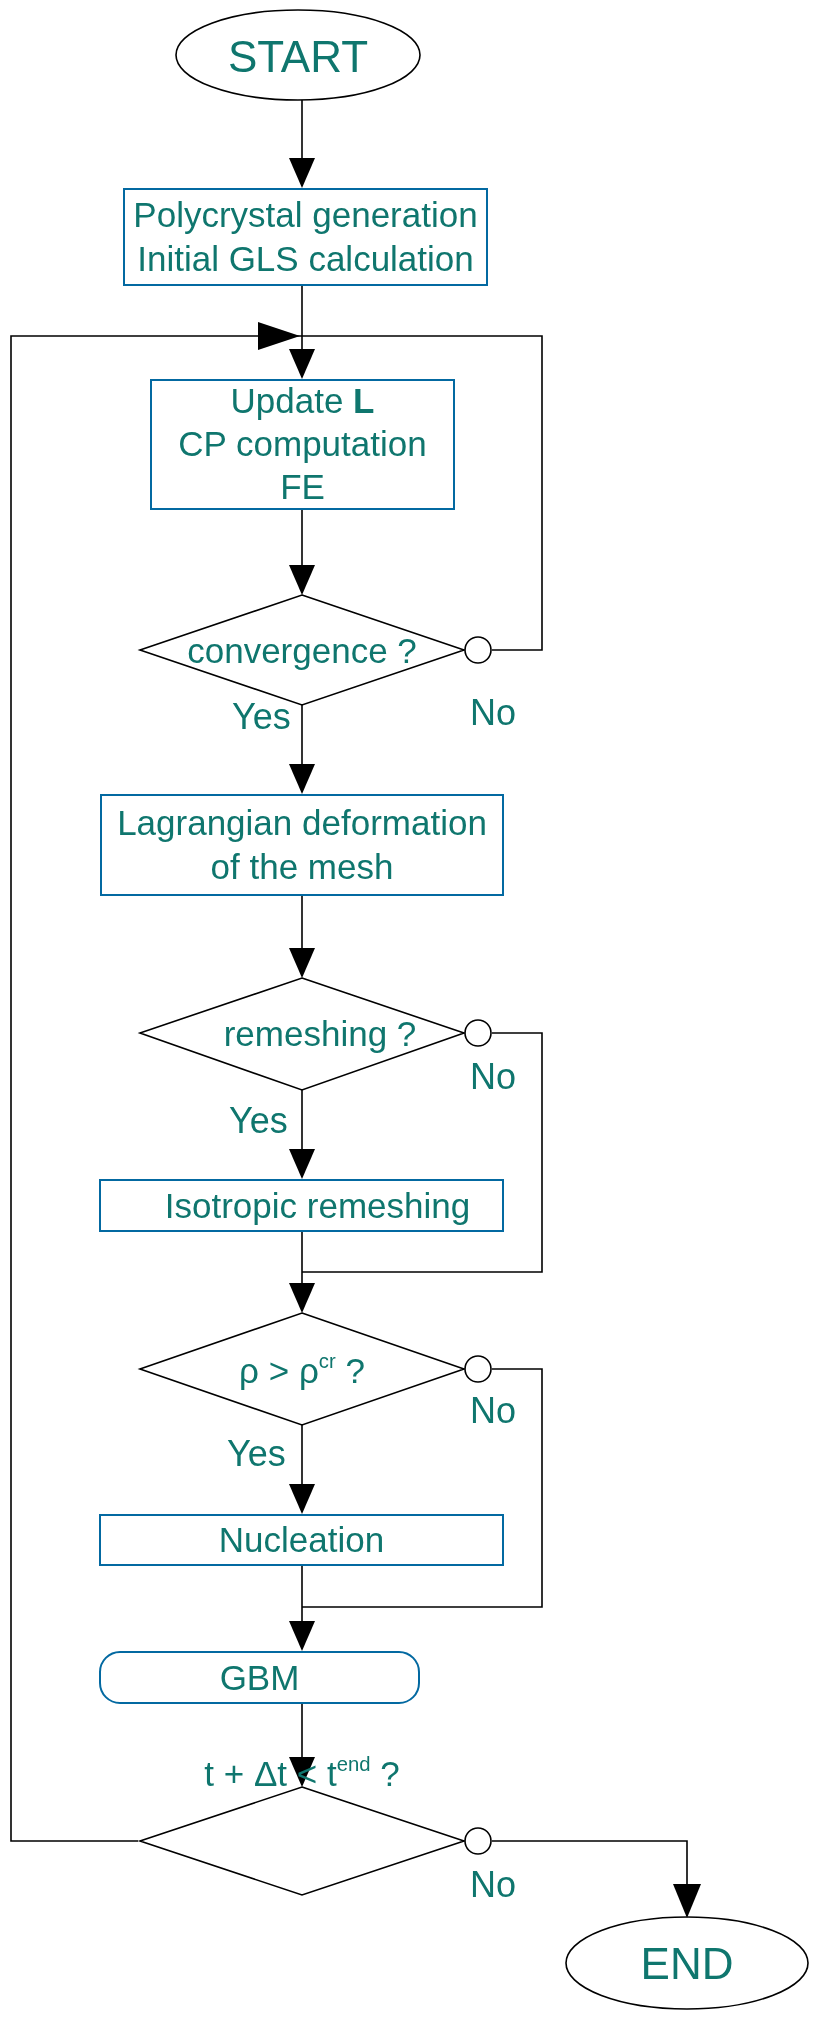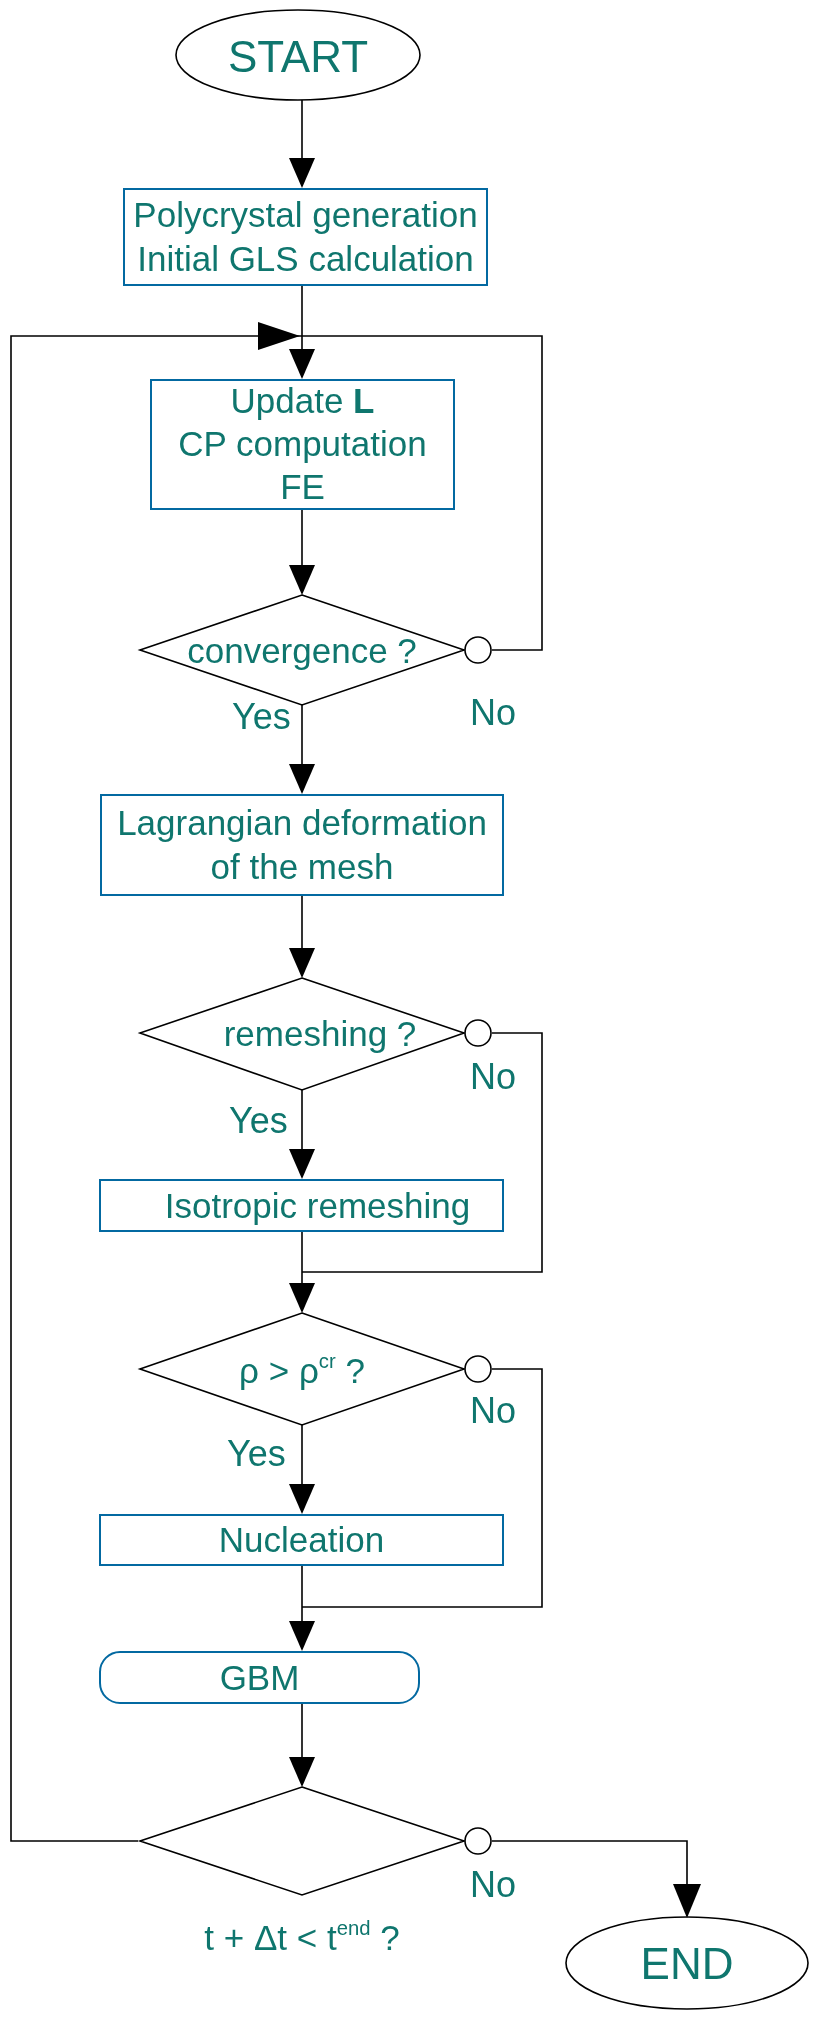--- a/index.html
+++ b/index.html
@@ -131,21 +131,21 @@
 
   <div class="pbox" style="left:99px; top:1651px; width:321px; height:53px;border-radius:21px;">
     <span>GBM</span>
   </div>
 
   <div class="q-label" style="left:302px; top:651px;">convergence ?</div>
   <div class="q-label" style="left:302px; top:1034px;margin-left:18px;">remeshing ?</div>
   <div class="q-label" style="left:302px; top:1371px;">
     <span>ρ &gt; ρ</span><sup>cr</sup><span> ?</span>
   </div>
-  <div class="q-label" style="left:302px; top:1938px;">
+  <div class="q-label" style="left:302px; top:1774px;">
     <span>t + Δt &lt; t</span><sup>end</sup><span> ?</span>
   </div>
 
   <div class="yn-label" style="left:232px; top:698px;">Yes</div>
   <div class="yn-label" style="left:470px; top:694px;">No</div>
 
   <div class="yn-label" style="left:229px; top:1102px;">Yes</div>
   <div class="yn-label" style="left:470px; top:1058px;">No</div>
 
   <div class="yn-label" style="left:227px; top:1435px;">Yes</div>

